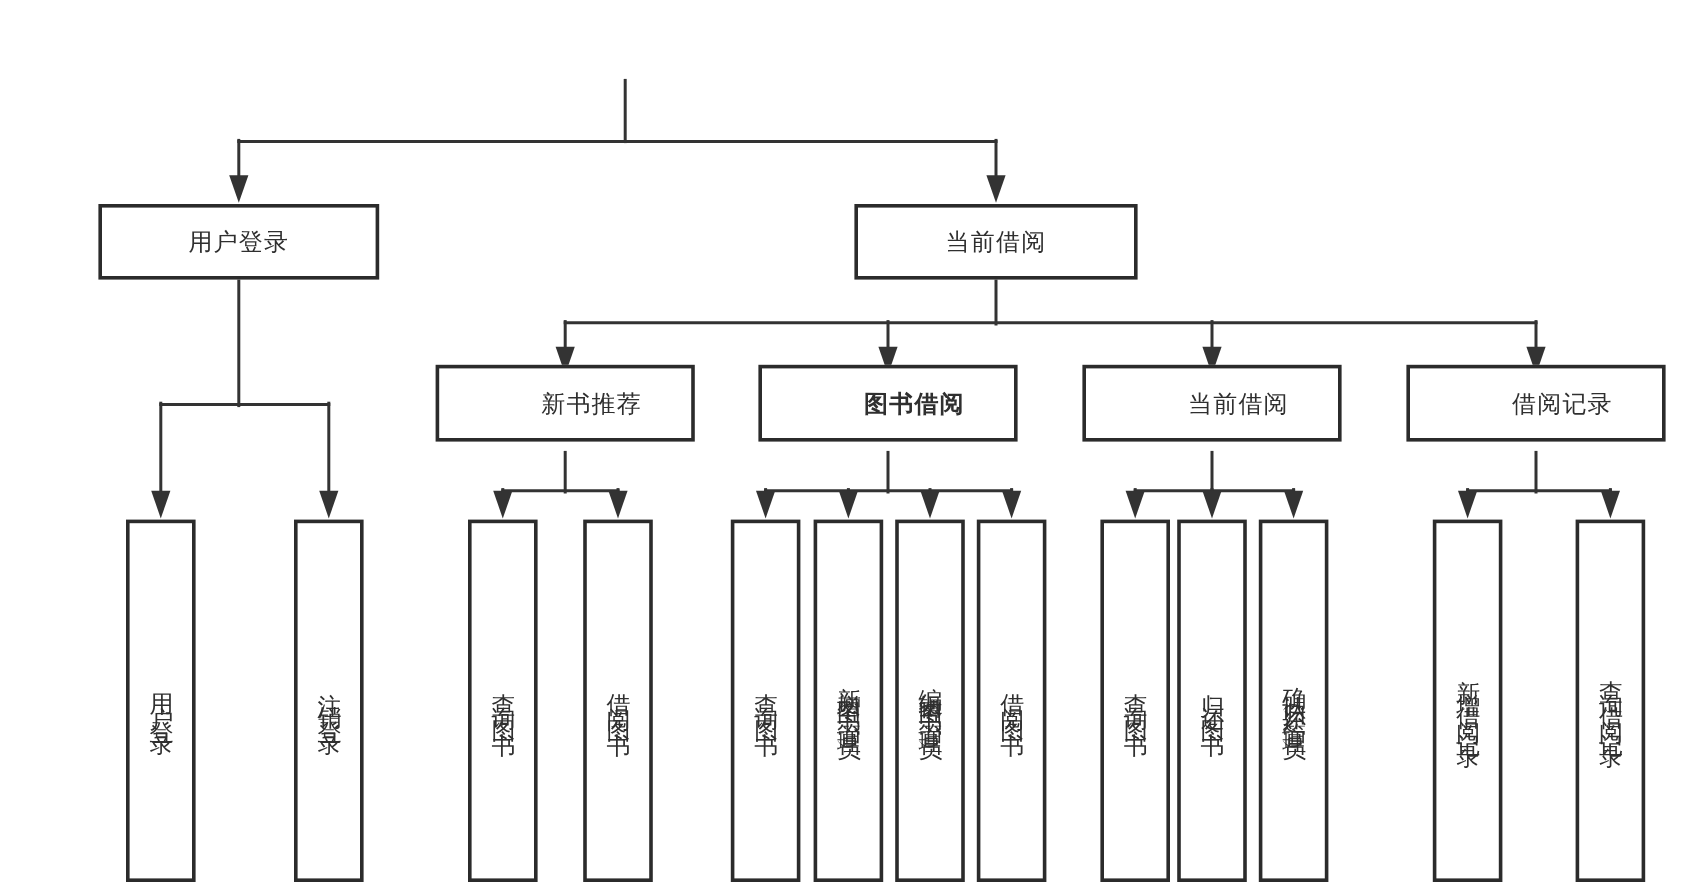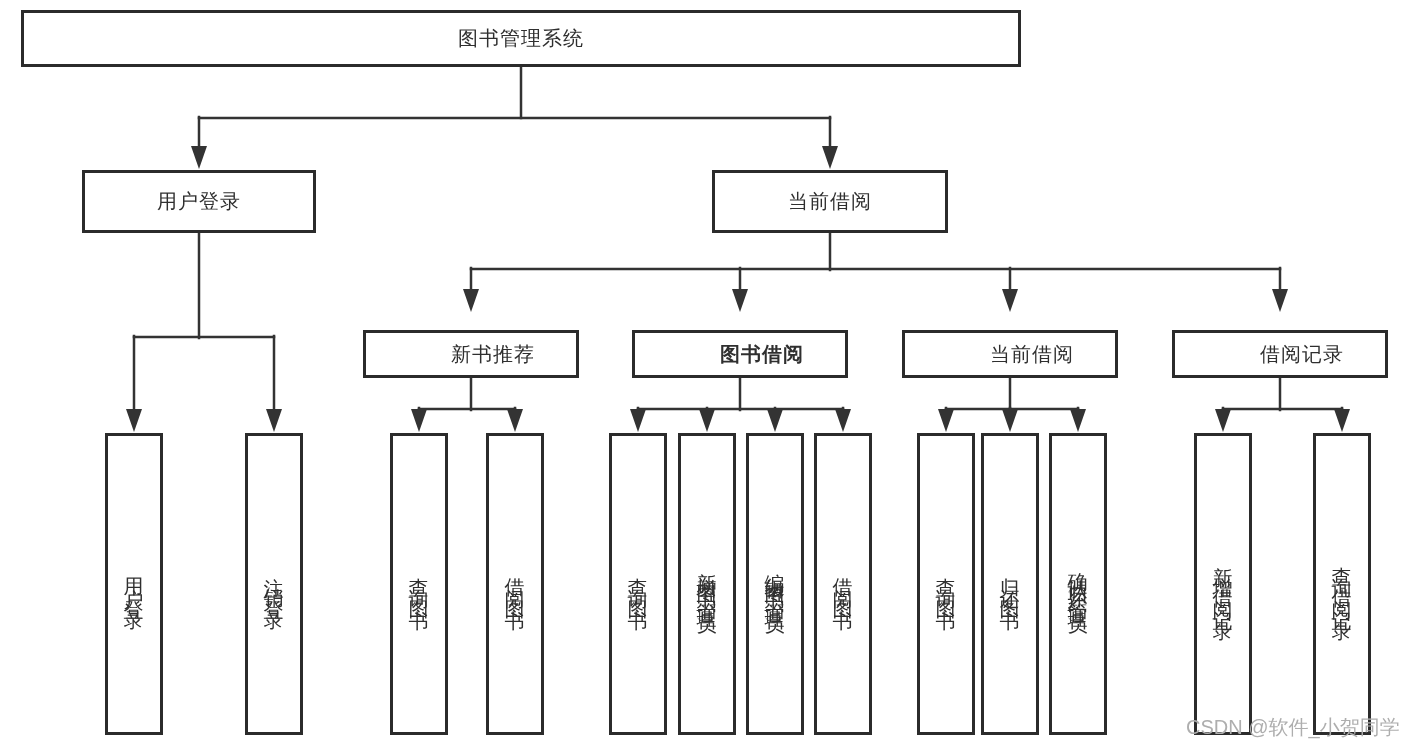--- a/index.html
+++ b/index.html
@@ -25,21 +25,21 @@
     background:var(--bg);
     border:3px solid var(--border);
     box-sizing:border-box;
     display:flex;align-items:center;justify-content:center;
     color:var(--text);
     z-index:2;
   }
   .hnode{font-size:20px;letter-spacing:1px;white-space:nowrap;}
   .root{left:21px;top:10px;width:1000px;height:57px;}
   .l2{top:170px;height:63px;}
-  .l3{top:330px;height:48px;padding-left:44px;}
+  .l3{top:304px;height:64px;padding-left:44px;}
   .leaf{top:433px;height:302px;width:58px;}
   .vtext{
     writing-mode:vertical-rl;
     text-orientation:mixed;
     font-size:20px;
     line-height:1;
     letter-spacing:11px;
     white-space:nowrap;
   }
   .vtext.compact{letter-spacing:6px;}
@@ -126,23 +126,20 @@
     <g>
       <path d="M1280 377 V410"></path>
       <path d="M1223 409 H1342"></path>
       <path d="M1223 408 V416"></path>
       <path d="M1342 408 V416"></path>
       <polygon points="1215,409 1231,409 1223,432"></polygon>
       <polygon points="1334,409 1350,409 1342,432"></polygon>
     </g>
   </svg>
 
-  <div class="node hnode root">
-    <span>图书管理系统</span>
-  </div>
 
   <div class="node hnode l2" style="left:82px;width:234px;">
     <span>用户登录</span>
   </div>
   <div class="node hnode l2" style="left:712px;width:236px;">
     <span>当前借阅</span>
   </div>
 
   <div class="node hnode l3" style="left:363px;width:216px;">
     <span>新书推荐</span>
@@ -194,15 +191,14 @@
     <span class="vtext compact">确认归还（管理员）</span>
   </div>
 
   <div class="node leaf" style="left:1194px;">
     <span class="vtext">新增借阅记录</span>
   </div>
   <div class="node leaf" style="left:1313px;">
     <span class="vtext">查询借阅记录</span>
   </div>
 
-  <div class="watermark">CSDN @软件_小贺同学</div>
 
 </div>
 
 </body></html>

